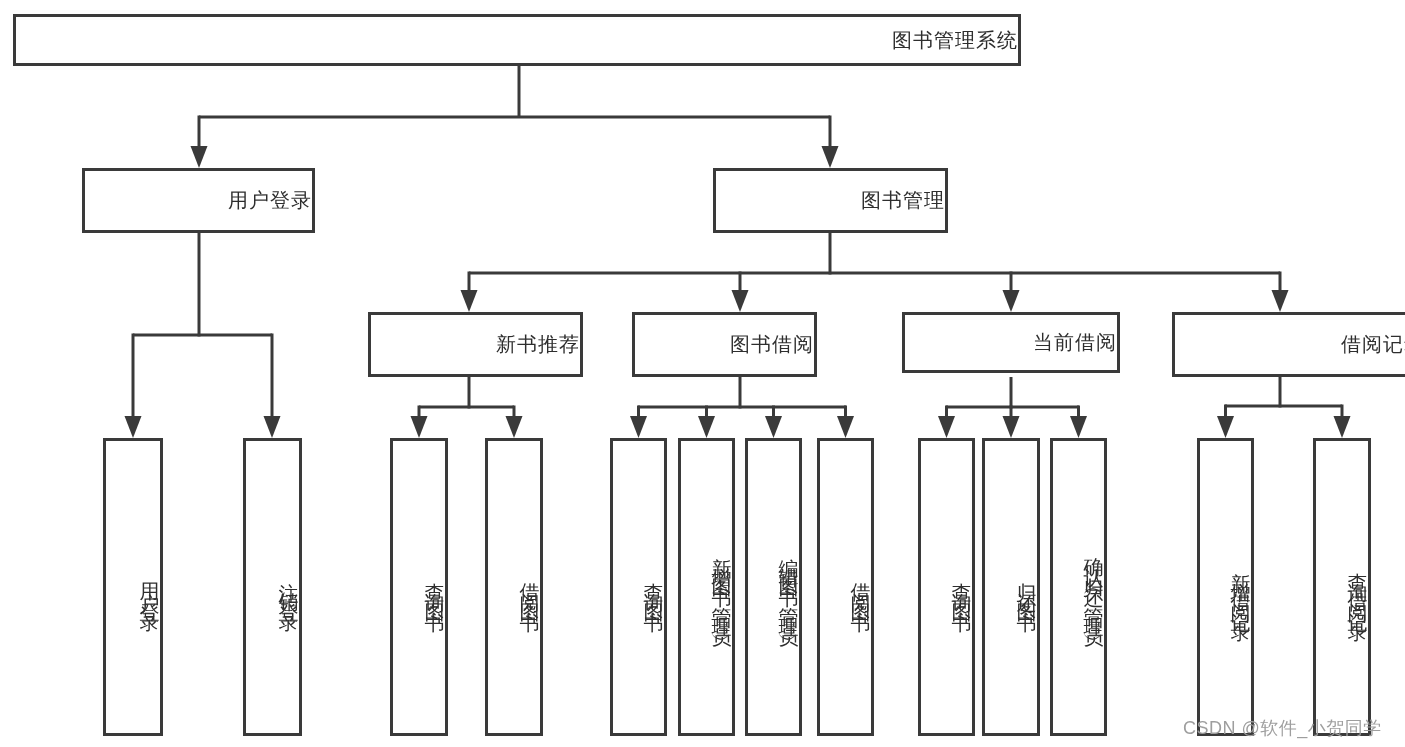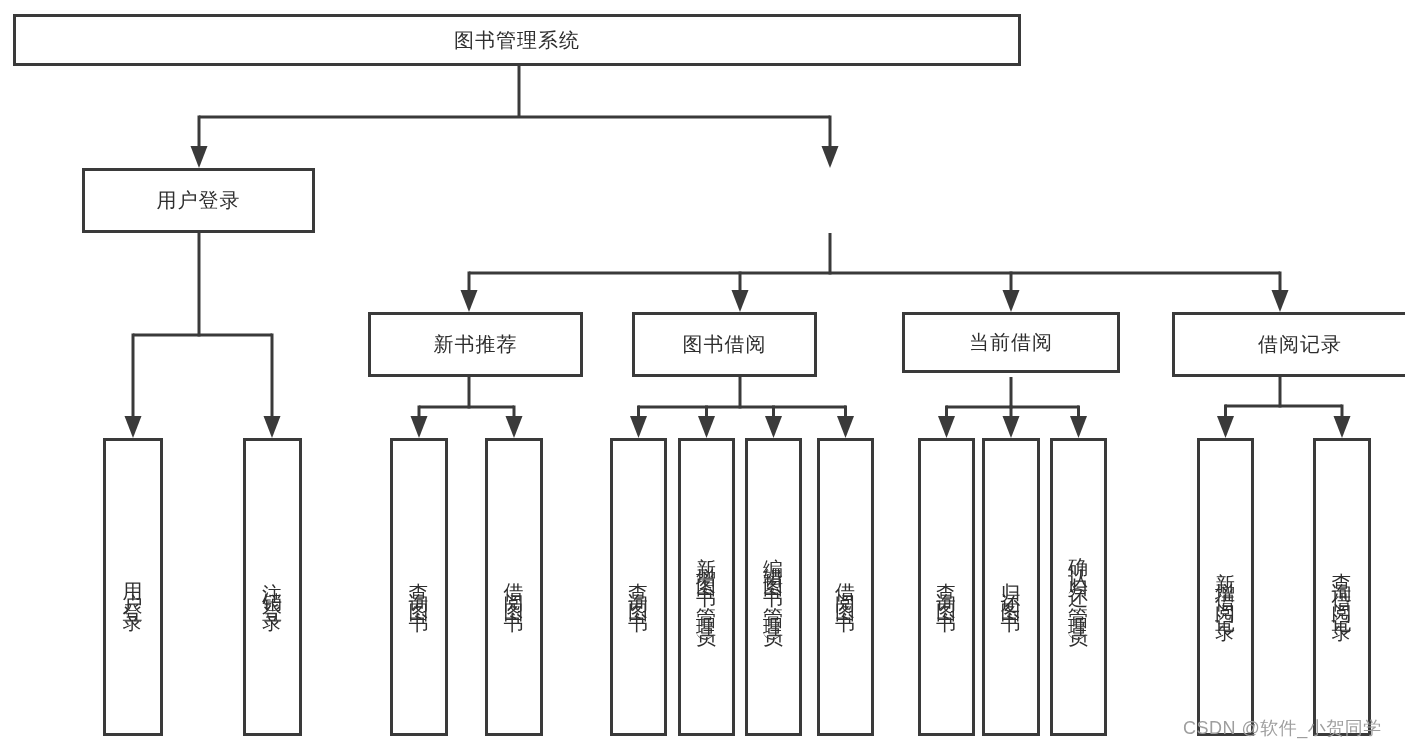--- a/index.html
+++ b/index.html
@@ -22,21 +22,21 @@
     width: 1405px;
     height: 747px;
   }
   .node {
     position: absolute;
     box-sizing: border-box;
     border: 3px solid #3a3a3a;
     background: #ffffff;
     display: flex;
     align-items: center;
-    justify-content: center;
+    justify-content: flex-end;
     color: #2e2e2e;
   }
   .hnode {
     font-size: 20px;
     letter-spacing: 1px;
     white-space: nowrap;
   }
   .vnode span {
     writing-mode: vertical-rl;
     text-orientation: mixed;
@@ -127,20 +127,23 @@
     </g>
   </svg>
 
   <div class="node hnode" style="left:13px; top:14px; width:1008px; height:52px;">
     <span>图书管理系统</span>
   </div>
 
   <div class="node hnode" style="left:82px; top:168px; width:233px; height:65px;">
     <span>用户登录</span>
   </div>
+  <div class="node hnode" style="left:713px; top:168px; width:235px; height:65px;">
+    <span>图书管理</span>
+  </div>
 
   <div class="node hnode" style="left:368px; top:312px; width:215px; height:65px;">
     <span>新书推荐</span>
   </div>
   <div class="node hnode" style="left:632px; top:312px; width:185px; height:65px;">
     <span>图书借阅</span>
   </div>
   <div class="node hnode" style="left:902px; top:312px; width:218px; height:61px;">
     <span>当前借阅</span>
   </div>

